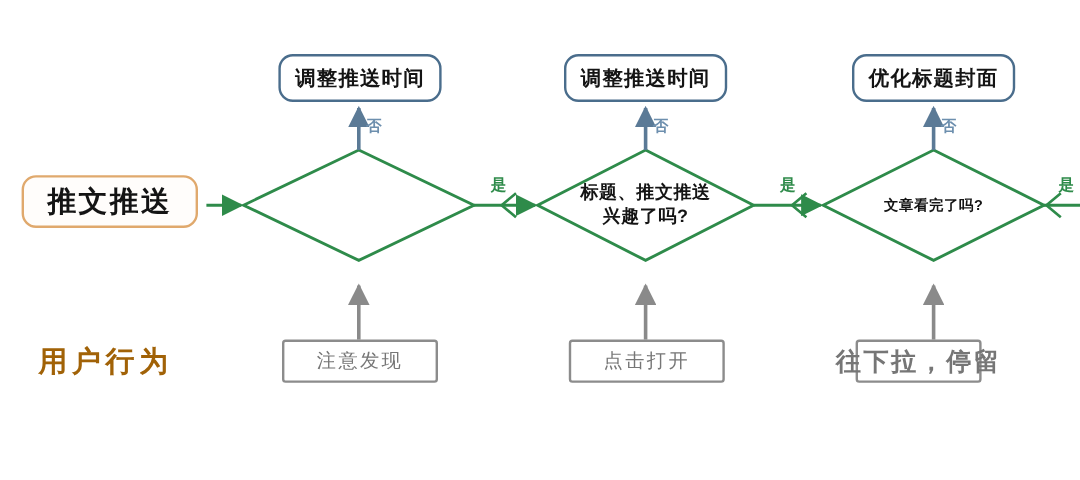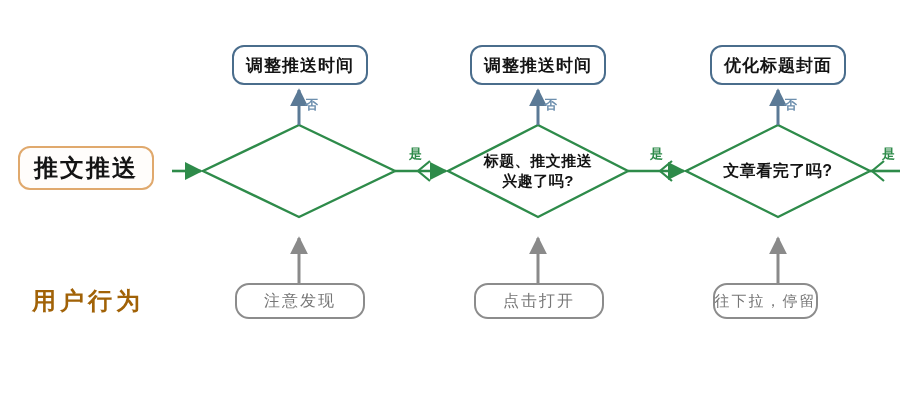--- a/index.html
+++ b/index.html
@@ -59,21 +59,21 @@
   }
 
   
   .behavior-box {
     position: absolute;
     display: flex;
     align-items: center;
     justify-content: center;
     box-sizing: border-box;
     border: 2.2px solid #8c8c8c;
-    border-radius: 14px;
+    border-radius: 3px;
     background: #ffffff;
     color: #767676;
     letter-spacing: 2px;
     white-space: nowrap;
   }
 
   
   .diamond-label {
     position: absolute;
     display: flex;
@@ -138,49 +138,49 @@
 
     <line x1="299" y1="125" x2="299" y2="90" stroke="#5b7a96" stroke-width="3" marker-end="url(#blueArrow)"></line>
     <line x1="538" y1="125" x2="538" y2="90" stroke="#5b7a96" stroke-width="3" marker-end="url(#blueArrow)"></line>
     <line x1="778" y1="125" x2="778" y2="90" stroke="#5b7a96" stroke-width="3" marker-end="url(#blueArrow)"></line>
 
     <line x1="299" y1="283" x2="299" y2="238" stroke="#8a8a8a" stroke-width="3" marker-end="url(#greyArrow)"></line>
     <line x1="538" y1="283" x2="538" y2="238" stroke="#8a8a8a" stroke-width="3" marker-end="url(#greyArrow)"></line>
     <line x1="778" y1="283" x2="778" y2="238" stroke="#8a8a8a" stroke-width="3" marker-end="url(#greyArrow)"></line>
   </svg>
 
-  <div class="start-pill" style="left:18px; top:146px; width:136px; height:44px; font-size:24px;text-align:right;">
+  <div class="start-pill" style="left:18px; top:146px; width:147px; height:44px; font-size:24px;text-align:right;">
     <span>推文推送</span>
   </div>
 
   <div class="row-caption" style="left:32px; top:285px; font-size:24px;">
     <span>用户行为</span>
   </div>
 
   <div class="diamond-label" style="left:448px; top:140px; width:180px; height:62px; font-size:15px;">标题、推文推送
 兴趣了吗?</div>
-  <div class="diamond-label" style="left:686px; top:140px; width:184px; height:62px; font-size:16px;">文章看完了吗?</div>
+  <div class="diamond-label" style="left:686px; top:140px; width:184px; height:62px; font-size:12px;">文章看完了吗?</div>
 
   <div class="action-box" style="left:232px; top:45px; width:136px; height:40px; font-size:17px;">
     <span>调整推送时间</span>
   </div>
   <div class="action-box" style="left:470px; top:45px; width:136px; height:40px; font-size:17px;">
     <span>调整推送时间</span>
   </div>
   <div class="action-box" style="left:710px; top:45px; width:136px; height:40px; font-size:17px;">
     <span>优化标题封面</span>
   </div>
 
   <div class="behavior-box" style="left:235px; top:283px; width:130px; height:36px; font-size:16px;">
     <span>注意发现</span>
   </div>
   <div class="behavior-box" style="left:474px; top:283px; width:130px; height:36px; font-size:16px;">
     <span>点击打开</span>
   </div>
-  <div class="behavior-box" style="left:713px; top:283px; width:105px; height:36px; font-size:15px;">
+  <div class="behavior-box" style="left:713px; top:283px; width:105px; height:36px; font-size:21px;font-weight:bold;">
     <span>往下拉，停留</span>
   </div>
 
   <div class="edge-label no" style="left:305px; top:96px; font-size:13px;">否</div>
   <div class="edge-label no" style="left:544px; top:96px; font-size:13px;">否</div>
   <div class="edge-label no" style="left:784px; top:96px; font-size:13px;">否</div>
 
   <div class="edge-label yes" style="left:409px; top:145px; font-size:13px;">是</div>
   <div class="edge-label yes" style="left:650px; top:145px; font-size:13px;">是</div>
   <div class="edge-label yes" style="left:882px; top:145px; font-size:13px;">是</div>

